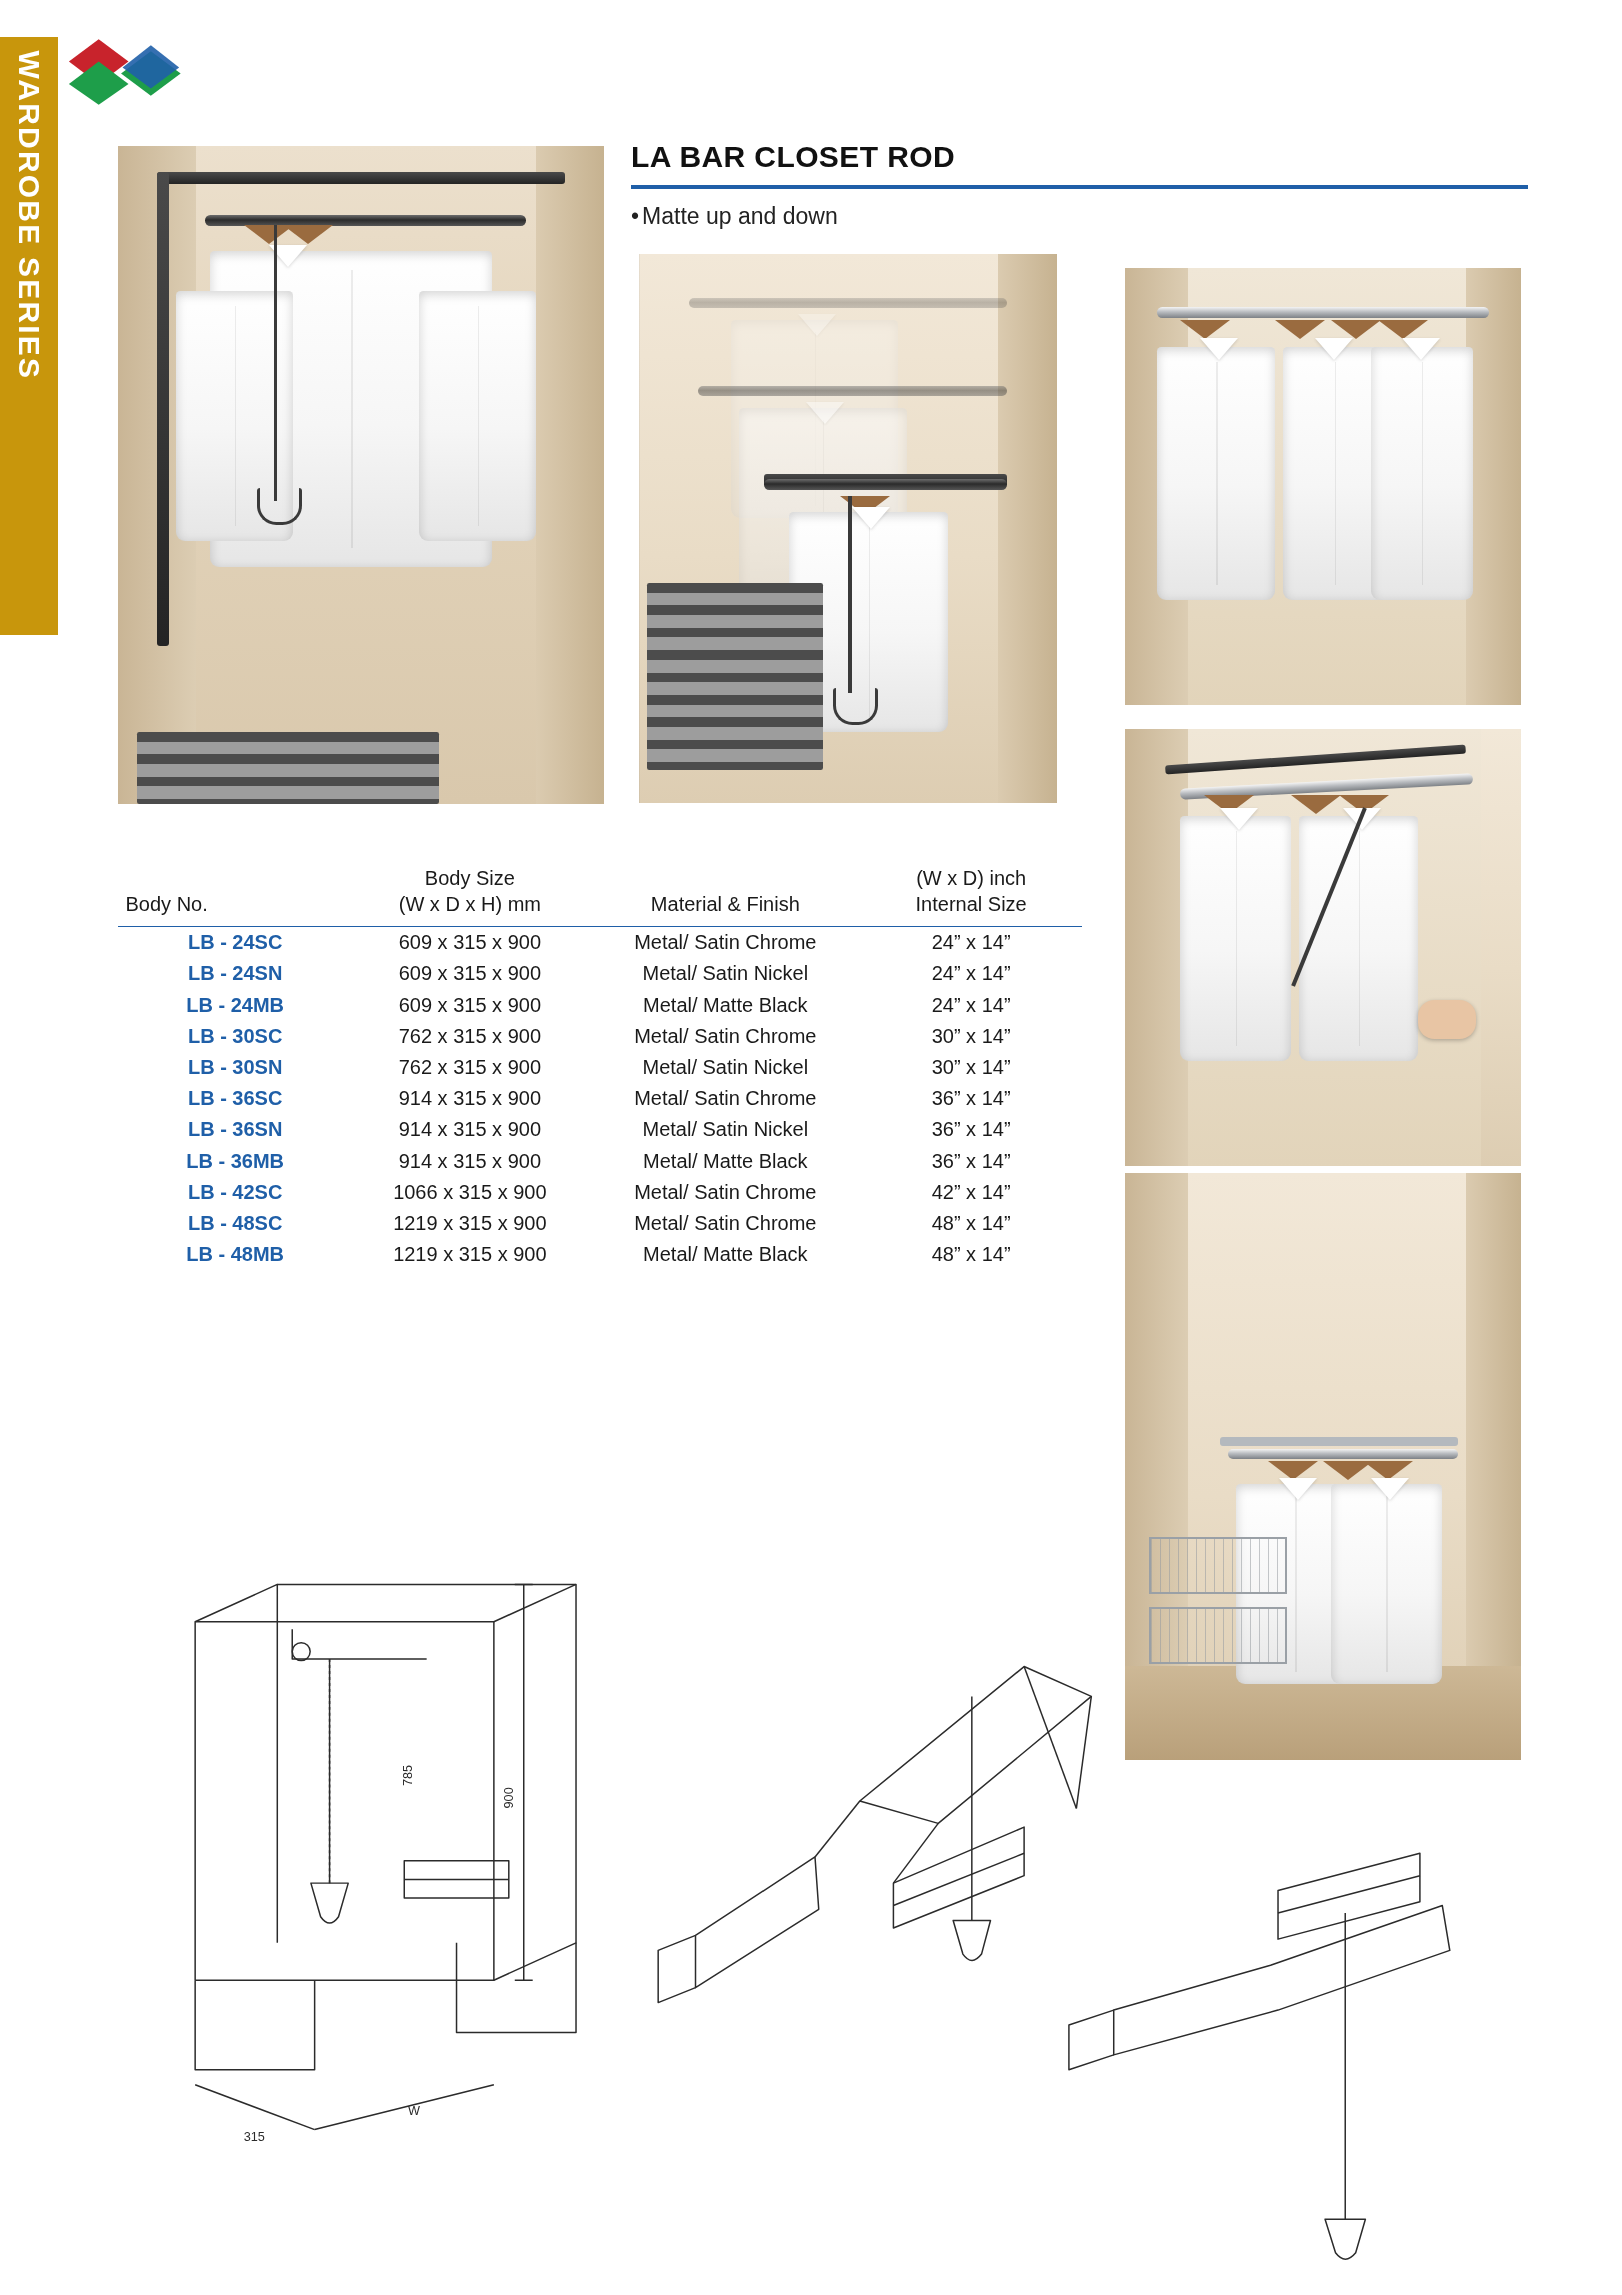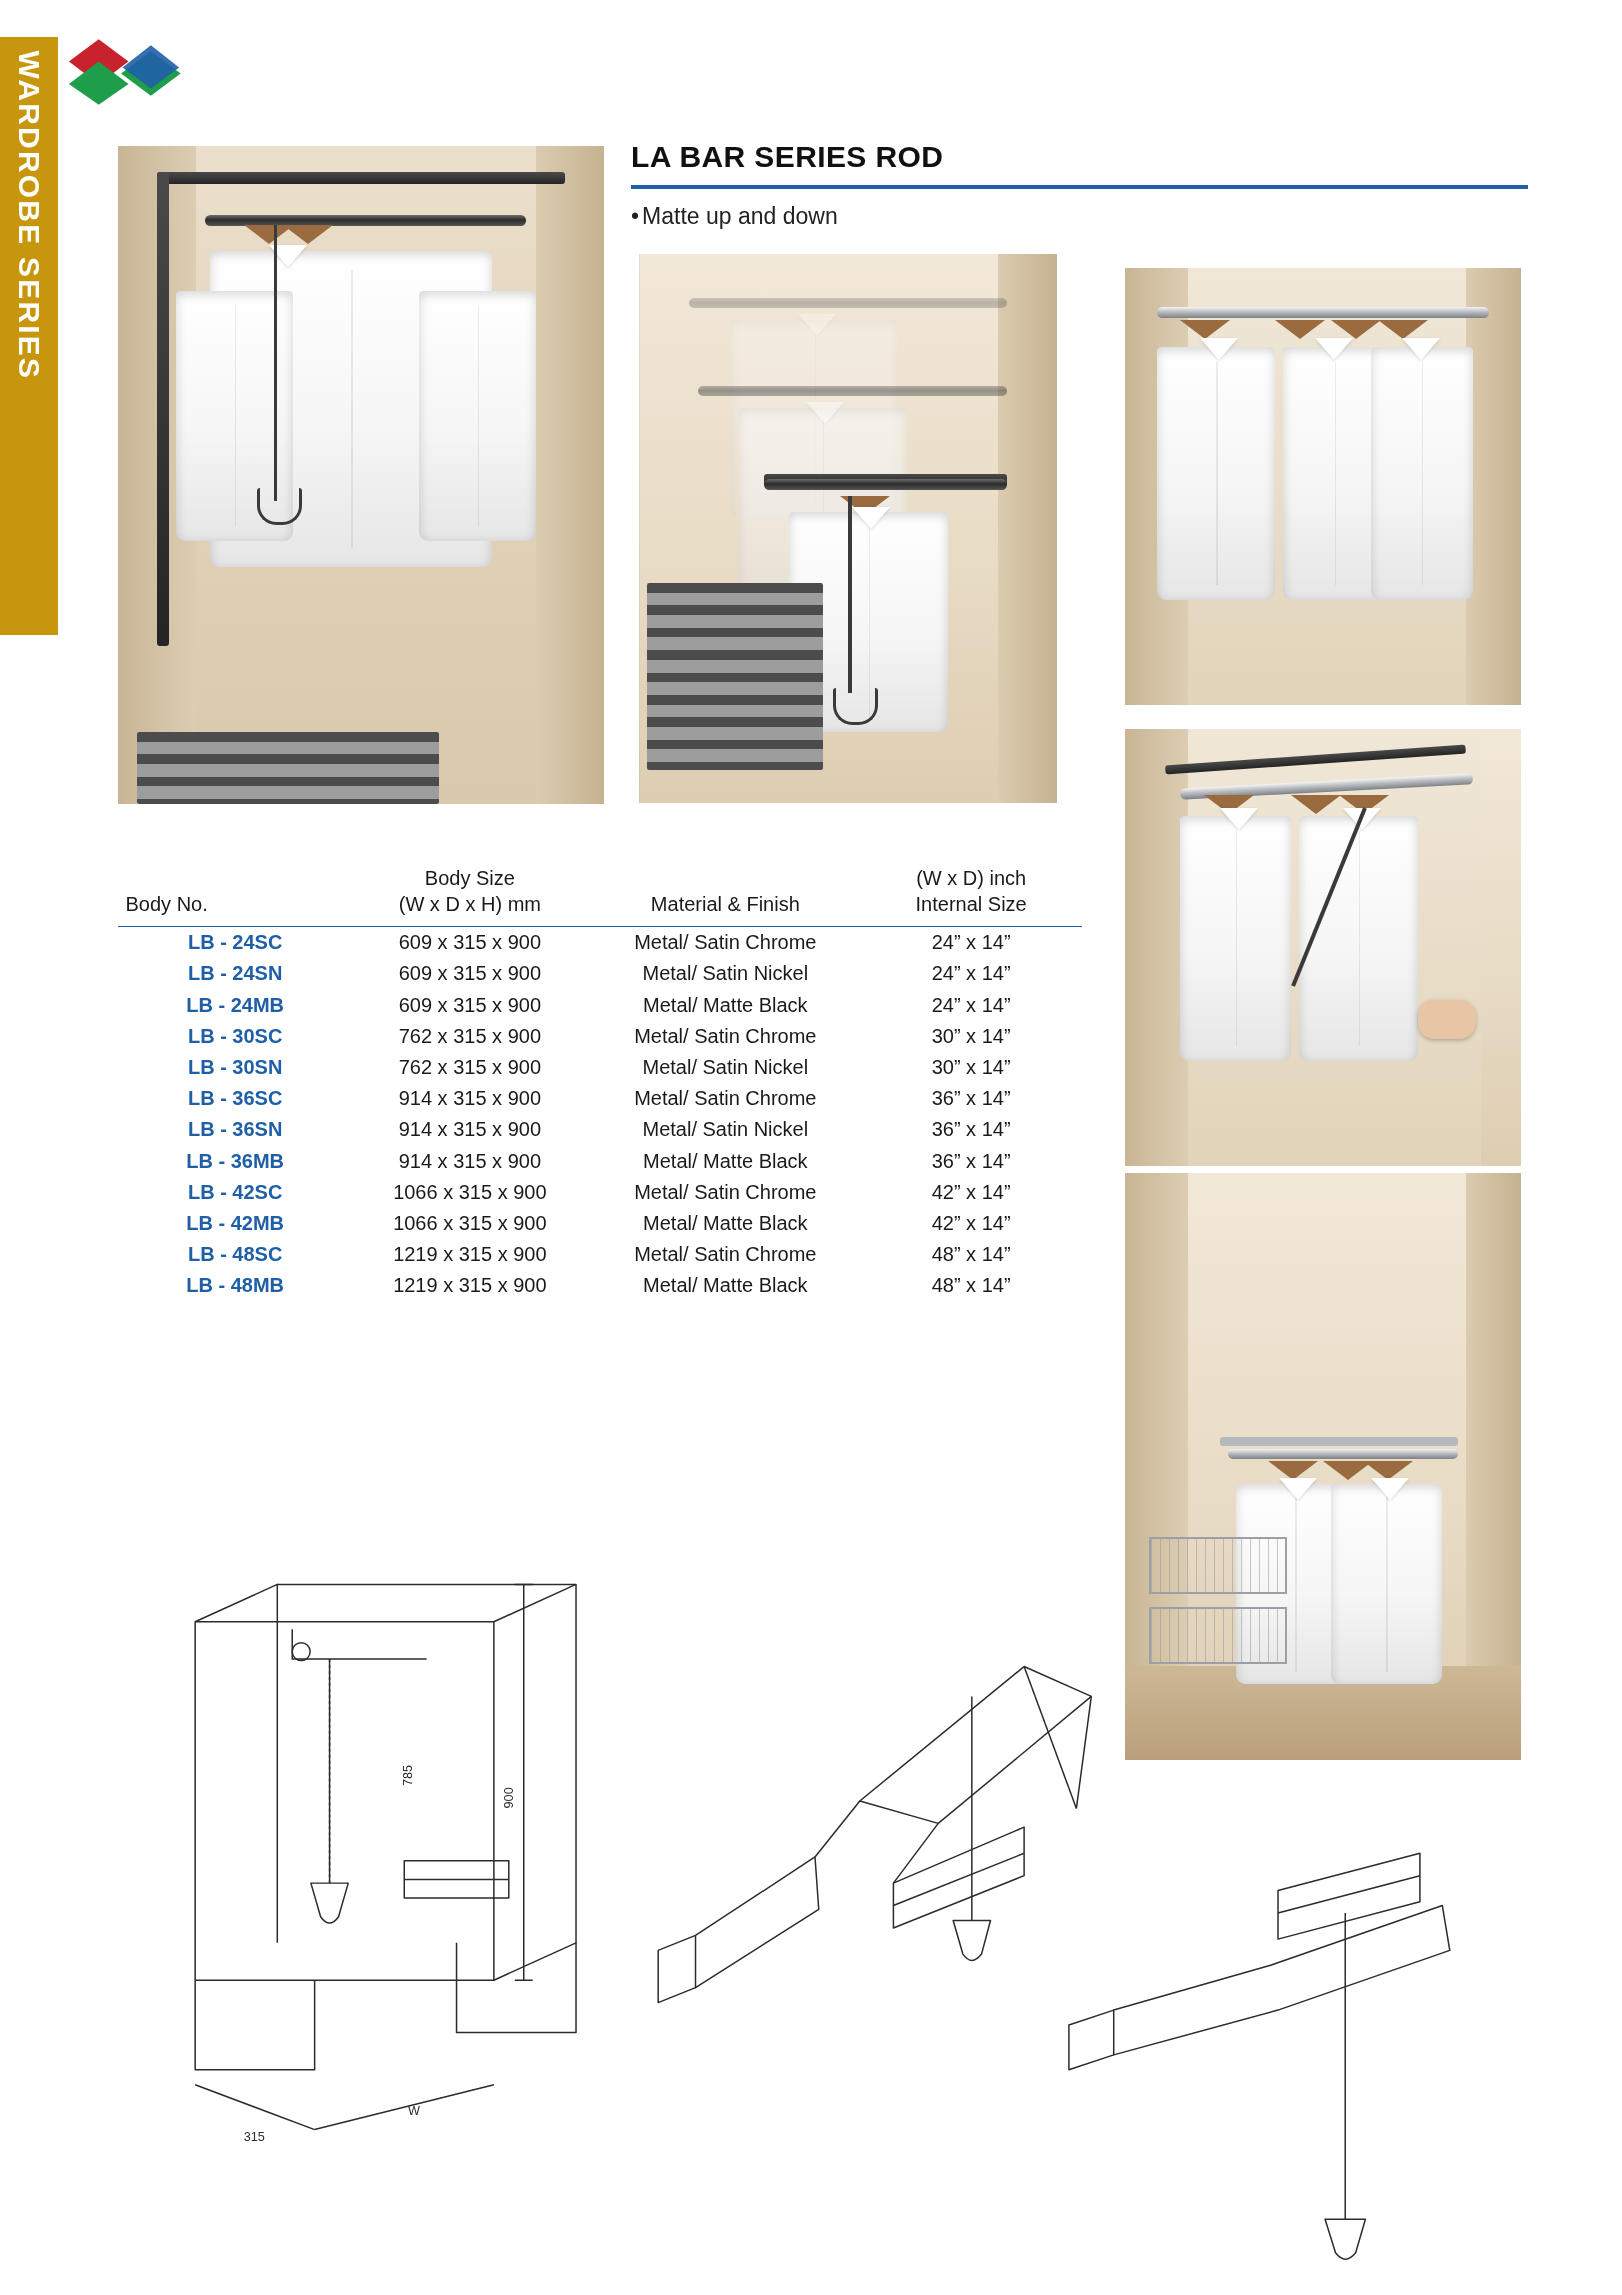--- a/index.html
+++ b/index.html
@@ -253,21 +253,21 @@
 <div class="logo">
   <svg viewBox="0 0 200 92" width="149" height="69" aria-hidden="true">
     <polygon points="60,4 100,34 60,64 20,34" fill="#c8232c"></polygon>
     <polygon points="60,34 100,64 60,92 20,64" fill="#1e9e4a"></polygon>
     <polygon points="130,20 170,50 130,80 90,50" fill="#1e9e4a"></polygon>
     <polygon points="130,12 168,42 130,70 92,42" fill="#1f5fa8" opacity="0.9"></polygon>
     <polygon points="100,30 140,60 100,88 60,60" fill="#1e9e4a" opacity="0.0"></polygon>
   </svg>
 </div>
 
-<div class="title">LA BAR SERIES ROD</div>
+<div class="title">LA BAR CLOSET ROD</div>
 <div class="title-rule"></div>
 <div class="subtitle">
   <span class="bullet">•</span><span>Matte up and down</span>
 </div>
 
 <div class="photo" id="photo-main">
   <div class="inner">
     <div class="wood-bg"></div>
     <div class="panel-left"></div>
     <div class="panel-right"></div>
@@ -446,26 +446,20 @@
           <td>Metal/ Matte Black</td>
           <td>36” x 14”</td>
         </tr>
         <tr>
           <td class="item">LB - 42SC</td>
           <td>1066 x 315 x 900</td>
           <td>Metal/ Satin Chrome</td>
           <td>42” x 14”</td>
         </tr>
         <tr>
-          <td class="item">LB - 42MB</td>
-          <td>1066 x 315 x 900</td>
-          <td>Metal/ Matte Black</td>
-          <td>42” x 14”</td>
-        </tr>
-        <tr>
           <td class="item">LB - 48SC</td>
           <td>1219 x 315 x 900</td>
           <td>Metal/ Satin Chrome</td>
           <td>48” x 14”</td>
         </tr>
         <tr>
           <td class="item">LB - 48MB</td>
           <td>1219 x 315 x 900</td>
           <td>Metal/ Matte Black</td>
           <td>48” x 14”</td>

